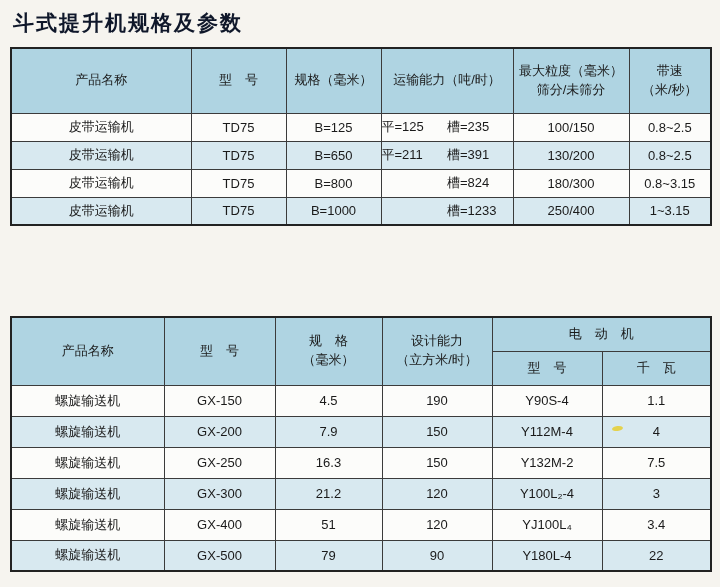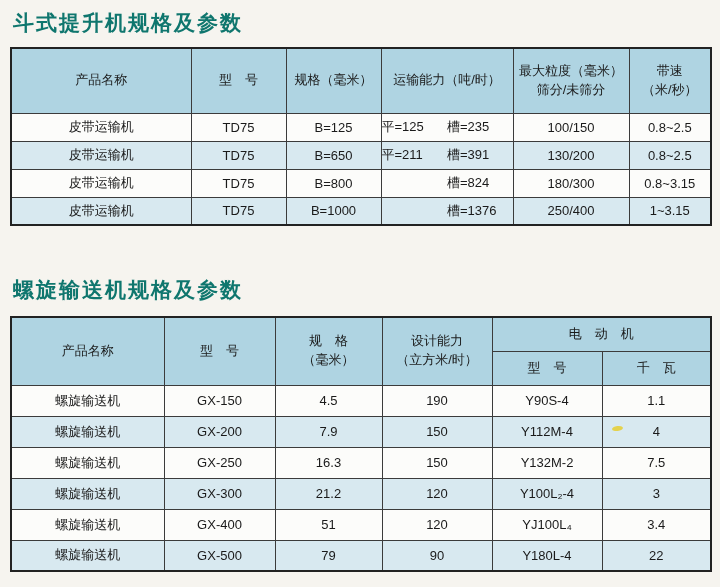--- a/index.html
+++ b/index.html
@@ -4,21 +4,21 @@
 <style>
   * { margin:0; padding:0; box-sizing:border-box; }
   html,body { background:#e9e5db; }
   body { font-family:"Liberation Sans","DejaVu Sans",sans-serif; }
   .page {
     position:relative; width:720px; height:587px;
     background:#f6f4ef; overflow:hidden;
   }
   .doc-title {
     position:absolute; left:13px;
-    font-size:21px; font-weight:bold; color:#0f766e;
+    font-size:21px; font-weight:bold; color:#0f172a;
     letter-spacing:2px;
   }
   #title-bucket { top:9px; }
   #title-screw  { top:276px; }
 
   table {
     position:absolute; left:10px; width:700px;
     border-collapse:collapse; table-layout:fixed;
     border:2px solid #222;
   }
@@ -124,30 +124,29 @@
         <td>180/300</td>
         <td>0.8~3.15</td>
       </tr>
       <tr class="r-blue">
         <td>皮带运输机</td>
         <td>TD75</td>
         <td>B=1000</td>
         <td>
           <div class="cap-wrap">
             <span></span>
-            <span>槽=1376</span>
+            <span>槽=1233</span>
           </div>
         </td>
         <td>250/400</td>
         <td>1~3.15</td>
       </tr>
     </tbody>
   </table>
 
-  <div class="doc-title" id="title-screw">螺旋输送机规格及参数</div>
 
   <table id="table-screw">
     <colgroup>
       <col style="width:153px">
         <col style="width:111px">
         <col style="width:107px">
       <col style="width:110px">
         <col style="width:110px">
         <col style="width:109px">
     </colgroup>

